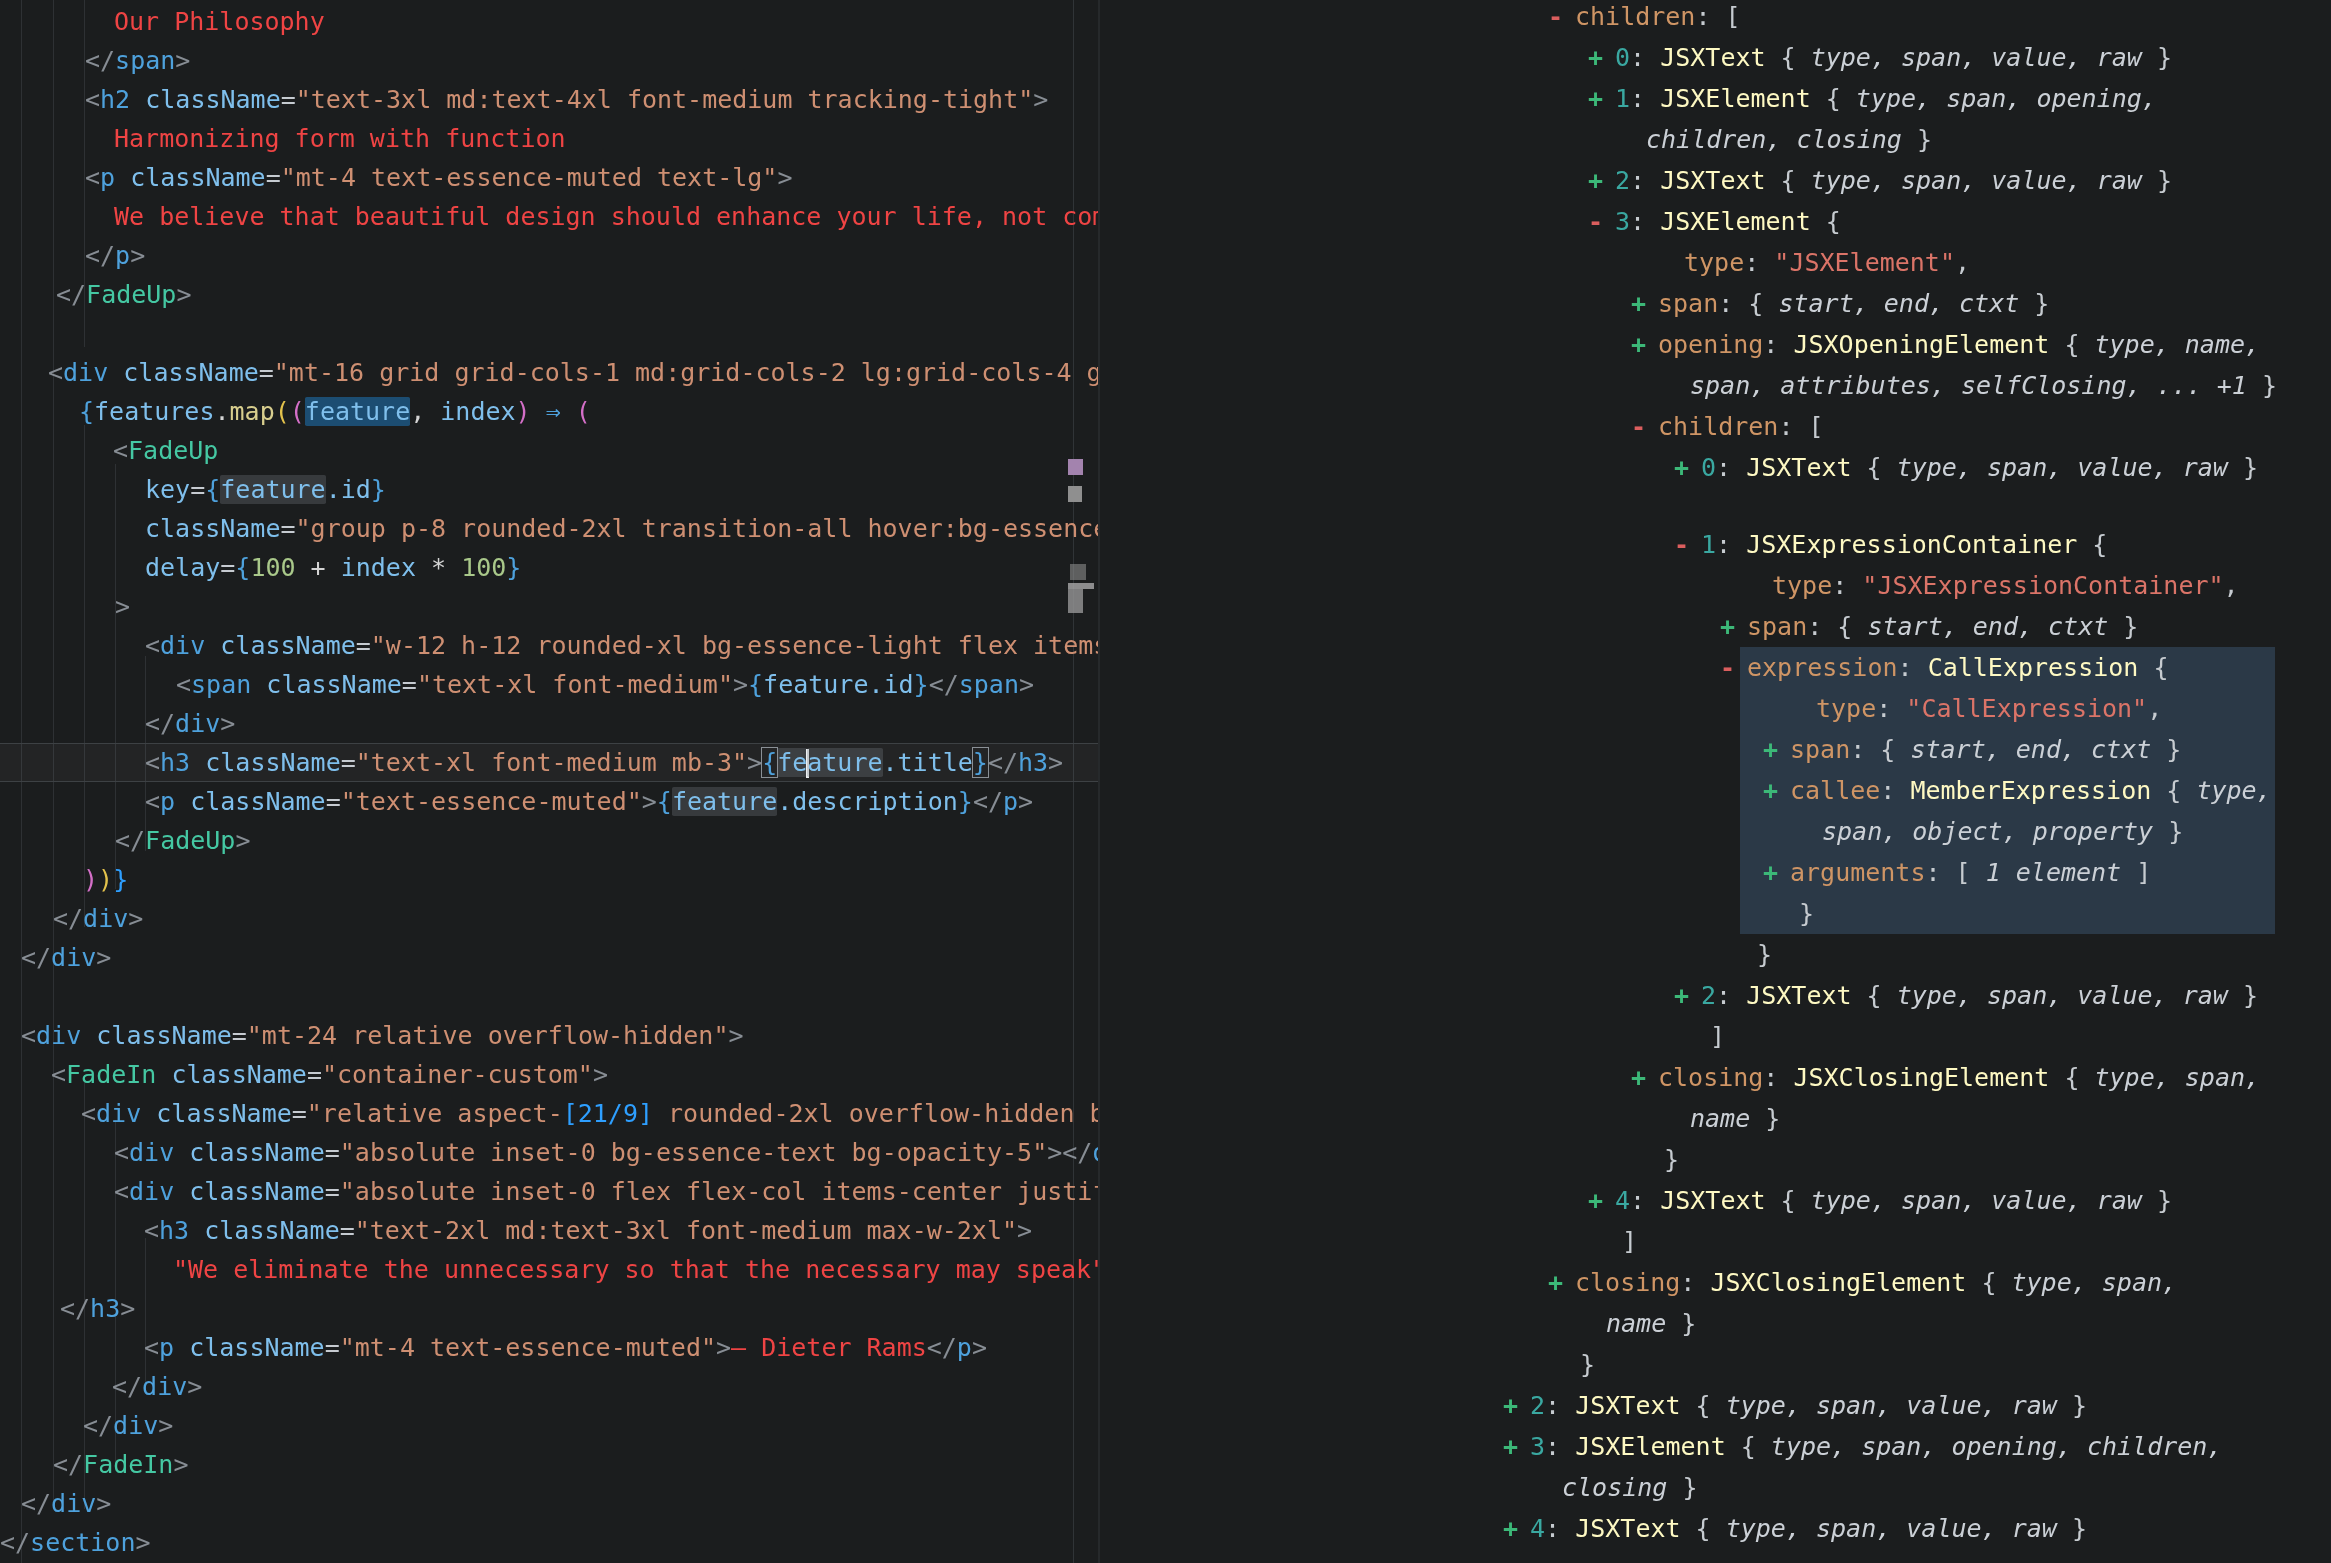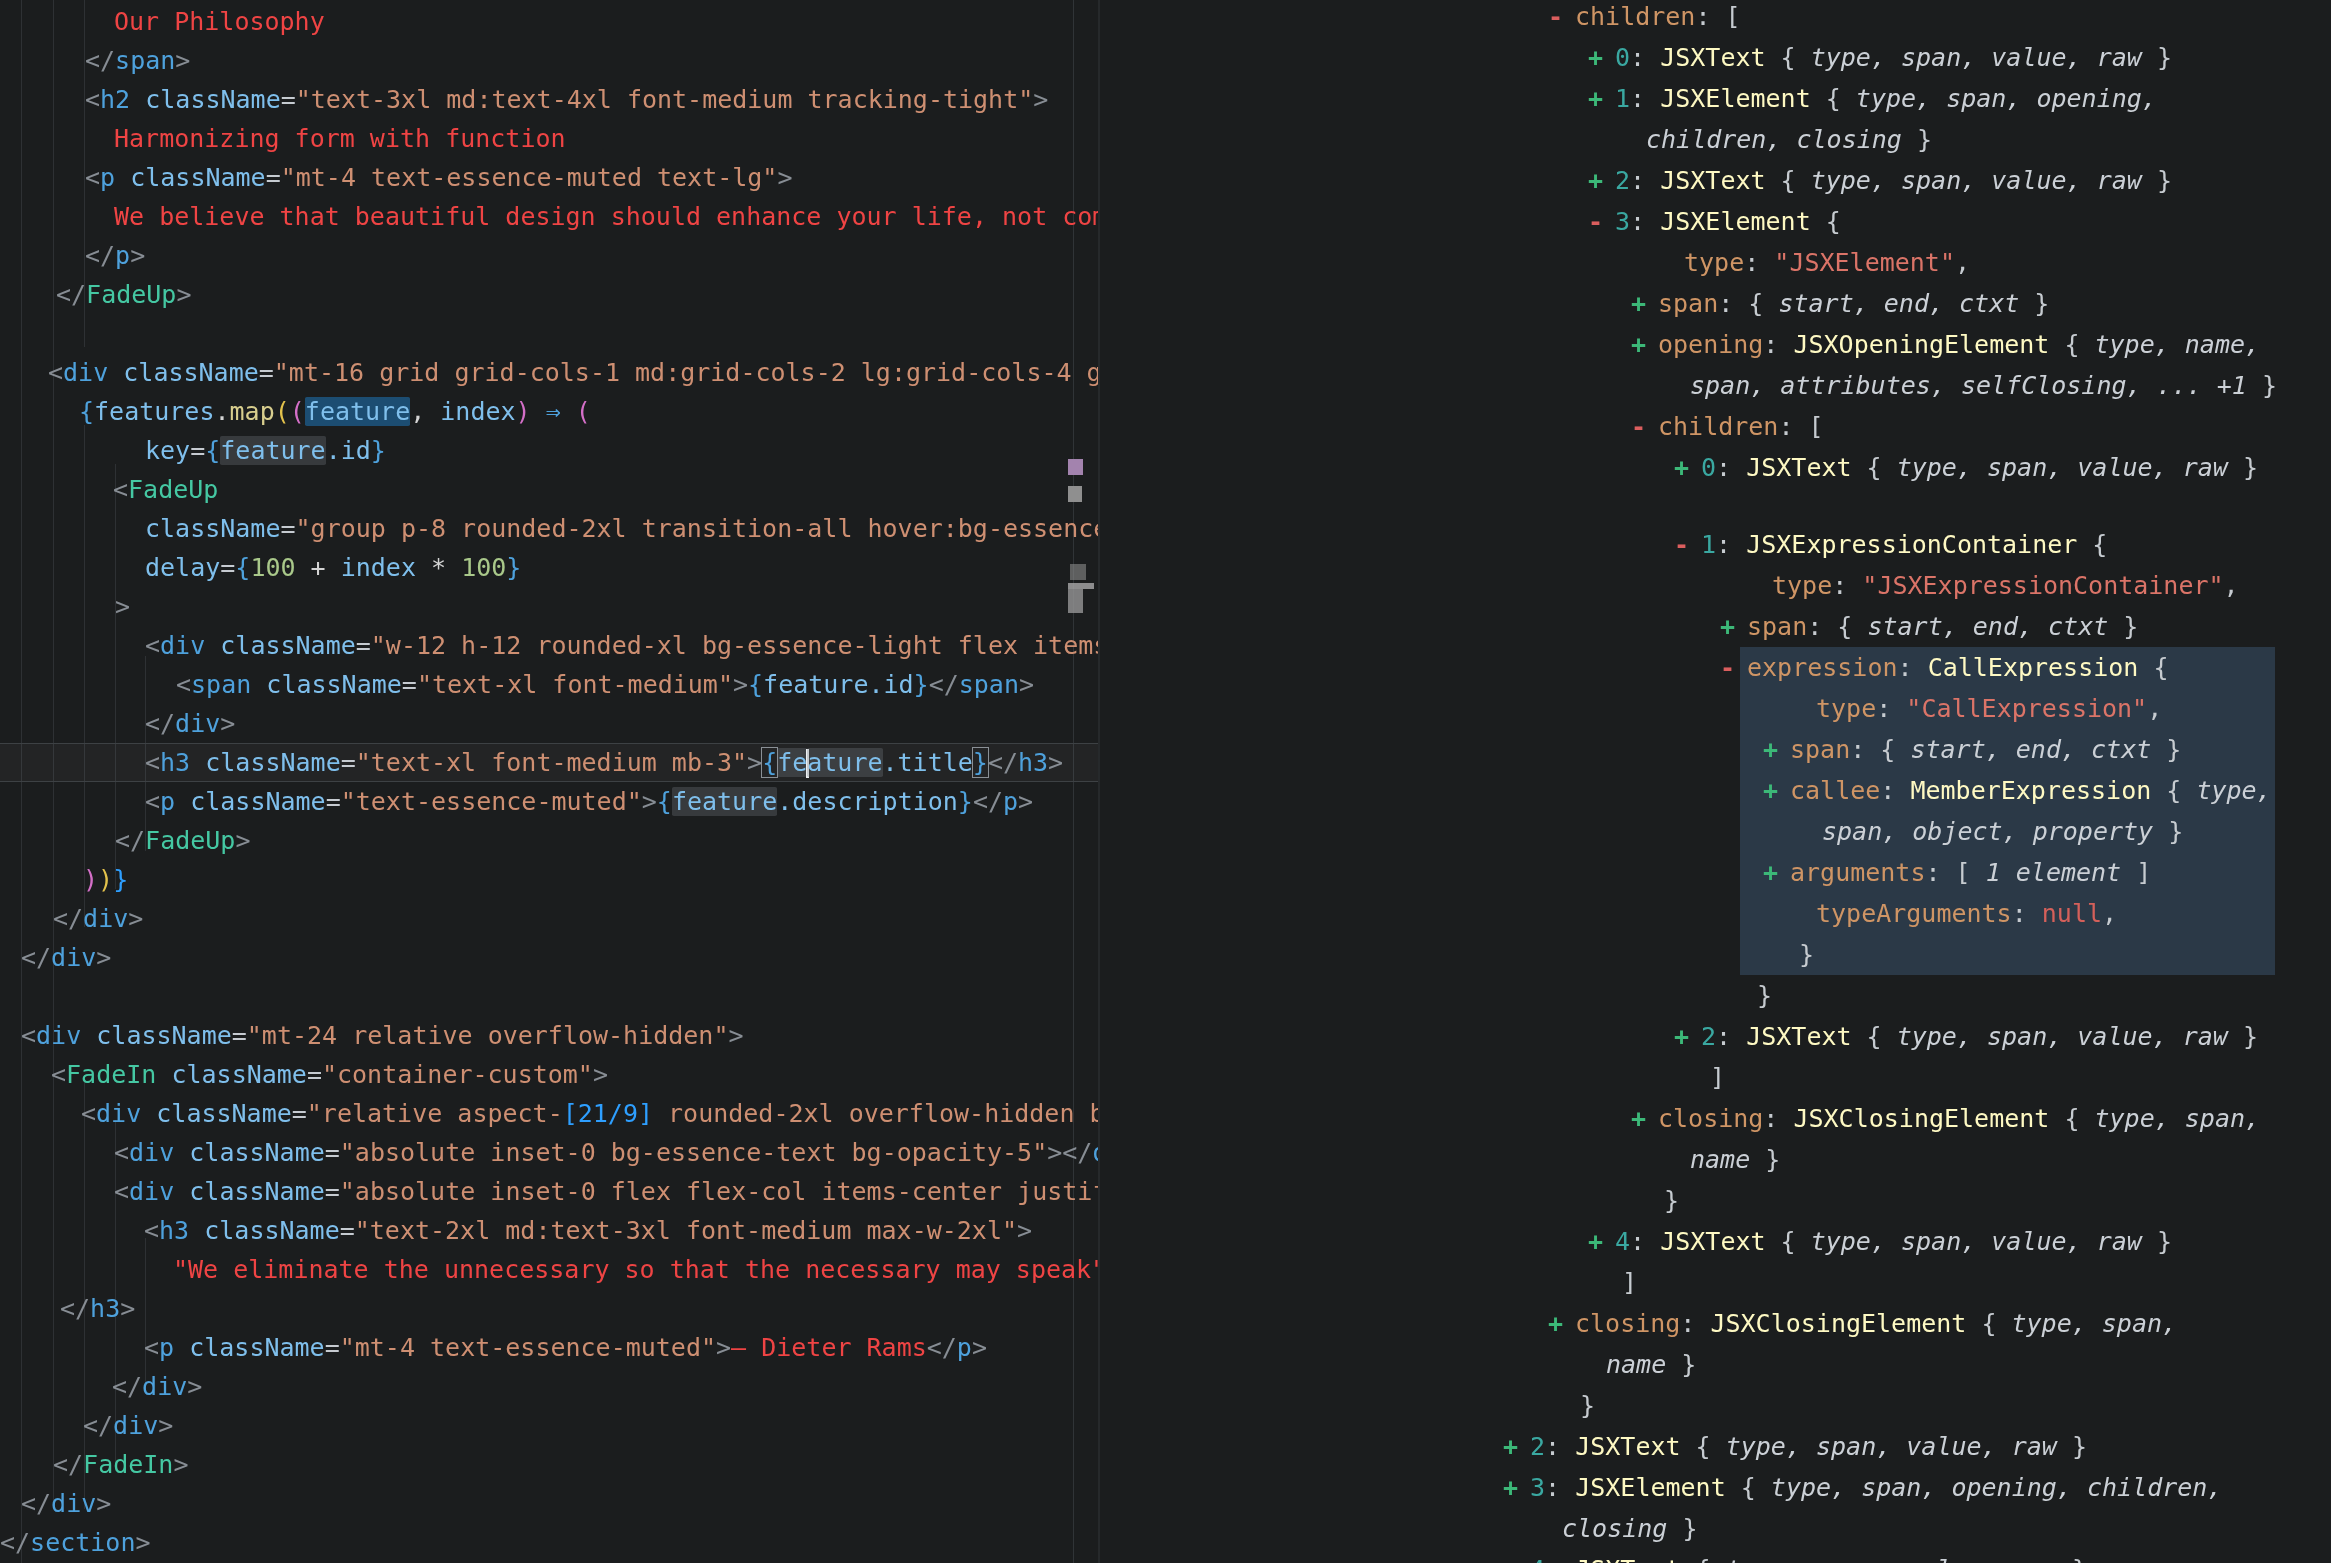--- a/index.html
+++ b/index.html
@@ -56,22 +56,22 @@
         <div class="ln" style="padding-left: 85px;"><span class="pun">&lt;/</span><span class="tag">span</span><span class="pun">&gt;</span></div>
         <div class="ln" style="padding-left: 85px;"><span class="pun">&lt;</span><span class="tag">h2</span><span class="pln"> </span><span class="attr">className</span><span class="eq">=</span><span class="str">"text-3xl md:text-4xl font-medium tracking-tight"</span><span class="pun">&gt;</span></div>
         <div class="ln" style="padding-left: 114px;"><span class="txt">Harmonizing form with function</span></div>
         <div class="ln" style="padding-left: 85px;"><span class="pun">&lt;</span><span class="tag">p</span><span class="pln"> </span><span class="attr">className</span><span class="eq">=</span><span class="str">"mt-4 text-essence-muted text-lg"</span><span class="pun">&gt;</span></div>
         <div class="ln" style="padding-left: 114px;"><span class="txt">We believe that beautiful design should enhance your life, not complicate it.</span></div>
         <div class="ln" style="padding-left: 85px;"><span class="pun">&lt;/</span><span class="tag">p</span><span class="pun">&gt;</span></div>
         <div class="ln" style="padding-left: 56px;"><span class="pun">&lt;/</span><span class="cmp">FadeUp</span><span class="pun">&gt;</span></div>
         <div class="ln" style="padding-left: 0px;"></div>
         <div class="ln" style="padding-left: 48px;"><span class="pun">&lt;</span><span class="tag">div</span><span class="pln"> </span><span class="attr">className</span><span class="eq">=</span><span class="str">"mt-16 grid grid-cols-1 md:grid-cols-2 lg:grid-cols-4 gap-8"</span></div>
         <div class="ln" style="padding-left: 79px;"><span class="br">{</span><span class="id">features</span><span class="op">.</span><span class="mth">map</span><span class="p1">(</span><span class="p2">(</span><span class="id sel">feature</span><span class="op">, </span><span class="id">index</span><span class="p2">)</span><span class="pln"> </span><span class="arw">⇒</span><span class="pln"> </span><span class="p2">(</span></div>
+        <div class="ln" style="padding-left: 113px;"><span class="pun">&lt;</span><span class="cmp">FadeUp</span></div>
         <div class="ln" style="padding-left: 145px;"><span class="attr">key</span><span class="eq">=</span><span class="br">{</span><span class="id hlw">feature</span><span class="id">.id</span><span class="br">}</span></div>
-        <div class="ln" style="padding-left: 113px;"><span class="pun">&lt;</span><span class="cmp">FadeUp</span></div>
         <div class="ln" style="padding-left: 145px;"><span class="attr">className</span><span class="eq">=</span><span class="str">"group p-8 rounded-2xl transition-all hover:bg-essence-light"</span></div>
         <div class="ln" style="padding-left: 145px;"><span class="attr">delay</span><span class="eq">=</span><span class="br">{</span><span class="num">100</span><span class="op"> + </span><span class="id">index</span><span class="op"> * </span><span class="num">100</span><span class="br">}</span></div>
         <div class="ln" style="padding-left: 115px;"><span class="pun">&gt;</span></div>
         <div class="ln" style="padding-left: 145px;"><span class="pun">&lt;</span><span class="tag">div</span><span class="pln"> </span><span class="attr">className</span><span class="eq">=</span><span class="str">"w-12 h-12 rounded-xl bg-essence-light flex items-center justify-center mb-6"</span></div>
         <div class="ln" style="padding-left: 176px;"><span class="pun">&lt;</span><span class="tag">span</span><span class="pln"> </span><span class="attr">className</span><span class="eq">=</span><span class="str">"text-xl font-medium"</span><span class="pun">&gt;</span><span class="br">{</span><span class="id">feature.id</span><span class="br">}</span><span class="pun">&lt;/</span><span class="tag">span</span><span class="pun">&gt;</span></div>
         <div class="ln" style="padding-left: 145px;"><span class="pun">&lt;/</span><span class="tag">div</span><span class="pun">&gt;</span></div>
         <div class="ln cur" style="padding-left: 145px;"><span class="pun">&lt;</span><span class="tag">h3</span><span class="pln"> </span><span class="attr">className</span><span class="eq">=</span><span class="str">"text-xl font-medium mb-3"</span><span class="pun">&gt;</span><span class="br match">{</span><span class="id hlw">fe</span><span class="caret"></span><span class="id hlw">ature</span><span class="id">.title</span><span class="br match">}</span><span class="pun">&lt;/</span><span class="tag">h3</span><span class="pun">&gt;</span></div>
         <div class="ln" style="padding-left: 145px;"><span class="pun">&lt;</span><span class="tag">p</span><span class="pln"> </span><span class="attr">className</span><span class="eq">=</span><span class="str">"text-essence-muted"</span><span class="pun">&gt;</span><span class="br">{</span><span class="id hlw">feature</span><span class="id">.description</span><span class="br">}</span><span class="pun">&lt;/</span><span class="tag">p</span><span class="pun">&gt;</span></div>
         <div class="ln" style="padding-left: 115px;"><span class="pun">&lt;/</span><span class="cmp">FadeUp</span><span class="pun">&gt;</span></div>
         <div class="ln" style="padding-left: 83px;"><span class="p2">)</span><span class="p1">)</span><span class="p3">}</span></div>
@@ -116,21 +116,20 @@
         <div class="rn"><span class="row-text" style="padding-left: 630px;"><span class="expander exp">+</span><span class="idx">0</span><span class="rpun">: </span><span class="typ">JSXText</span><span class="rpun"> { </span><span class="prev">type, span, value, raw</span><span class="rpun"> }</span></span></div>
         <div class="rn"><span class="row-text" style="padding-left: 630px; margin-top: 36px;"><span class="expander exm">-</span><span class="idx">1</span><span class="rpun">: </span><span class="typ">JSXExpressionContainer</span><span class="rpun"> {</span></span></div>
         <div class="rn"><span class="row-text" style="padding-left: 701px;"><span class="expander"></span><span class="key">type</span><span class="rpun">: </span><span class="rstr">"JSXExpressionContainer"</span><span class="rpun">,</span></span></div>
         <div class="rn"><span class="row-text" style="padding-left: 676px;"><span class="expander exp">+</span><span class="key">span</span><span class="rpun">: { </span><span class="prev">start, end, ctxt</span><span class="rpun"> }</span></span></div>
         <div class="rn hl"><div class="hlbg"></div><span class="row-text" style="padding-left: 676px;"><span class="expander exm">-</span><span class="key">expression</span><span class="rpun">: </span><span class="typ">CallExpression</span><span class="rpun"> {</span></span></div>
         <div class="rn hl"><div class="hlbg"></div><span class="row-text" style="padding-left: 745px;"><span class="expander"></span><span class="key">type</span><span class="rpun">: </span><span class="rstr">"CallExpression"</span><span class="rpun">,</span></span></div>
         <div class="rn hl"><div class="hlbg"></div><span class="row-text" style="padding-left: 719px;"><span class="expander exp">+</span><span class="key">span</span><span class="rpun">: { </span><span class="prev">start, end, ctxt</span><span class="rpun"> }</span></span></div>
         <div class="rn hl"><div class="hlbg"></div><span class="row-text" style="padding-left: 719px;"><span class="expander exp">+</span><span class="key">callee</span><span class="rpun">: </span><span class="typ">MemberExpression</span><span class="rpun"> { </span><span class="prev">type,</span></span></div>
         <div class="rn hl"><div class="hlbg"></div><span class="row-text" style="padding-left: 751px;"><span class="expander"></span><span class="prev">span, object, property </span><span class="rpun">}</span></span></div>
         <div class="rn hl"><div class="hlbg"></div><span class="row-text" style="padding-left: 719px;"><span class="expander exp">+</span><span class="key">arguments</span><span class="rpun">: [ </span><span class="prev">1 element</span><span class="rpun"> ]</span></span></div>
-        <div class="rn hl"><div class="hlbg"></div><span class="row-text" style="padding-left: 745px;"><span class="expander"></span><span class="key">typeArguments</span><span class="rpun">: </span><span class="rnull">null</span><span class="rpun">,</span></span></div>
         <div class="rn hl"><div class="hlbg"></div><span class="row-text" style="padding-left: 728px;"><span class="expander"></span><span class="rpun">}</span></span></div>
         <div class="rn"><span class="row-text" style="padding-left: 686px;"><span class="expander"></span><span class="rpun">}</span></span></div>
         <div class="rn"><span class="row-text" style="padding-left: 630px;"><span class="expander exp">+</span><span class="idx">2</span><span class="rpun">: </span><span class="typ">JSXText</span><span class="rpun"> { </span><span class="prev">type, span, value, raw</span><span class="rpun"> }</span></span></div>
         <div class="rn"><span class="row-text" style="padding-left: 639px;"><span class="expander"></span><span class="rpun">]</span></span></div>
         <div class="rn"><span class="row-text" style="padding-left: 587px;"><span class="expander exp">+</span><span class="key">closing</span><span class="rpun">: </span><span class="typ">JSXClosingElement</span><span class="rpun"> { </span><span class="prev">type, span,</span></span></div>
         <div class="rn"><span class="row-text" style="padding-left: 619px;"><span class="expander"></span><span class="prev">name </span><span class="rpun">}</span></span></div>
         <div class="rn"><span class="row-text" style="padding-left: 593px;"><span class="expander"></span><span class="rpun">}</span></span></div>
         <div class="rn"><span class="row-text" style="padding-left: 544px;"><span class="expander exp">+</span><span class="idx">4</span><span class="rpun">: </span><span class="typ">JSXText</span><span class="rpun"> { </span><span class="prev">type, span, value, raw</span><span class="rpun"> }</span></span></div>
         <div class="rn"><span class="row-text" style="padding-left: 551px;"><span class="expander"></span><span class="rpun">]</span></span></div>
         <div class="rn"><span class="row-text" style="padding-left: 504px;"><span class="expander exp">+</span><span class="key">closing</span><span class="rpun">: </span><span class="typ">JSXClosingElement</span><span class="rpun"> { </span><span class="prev">type, span,</span></span></div>

